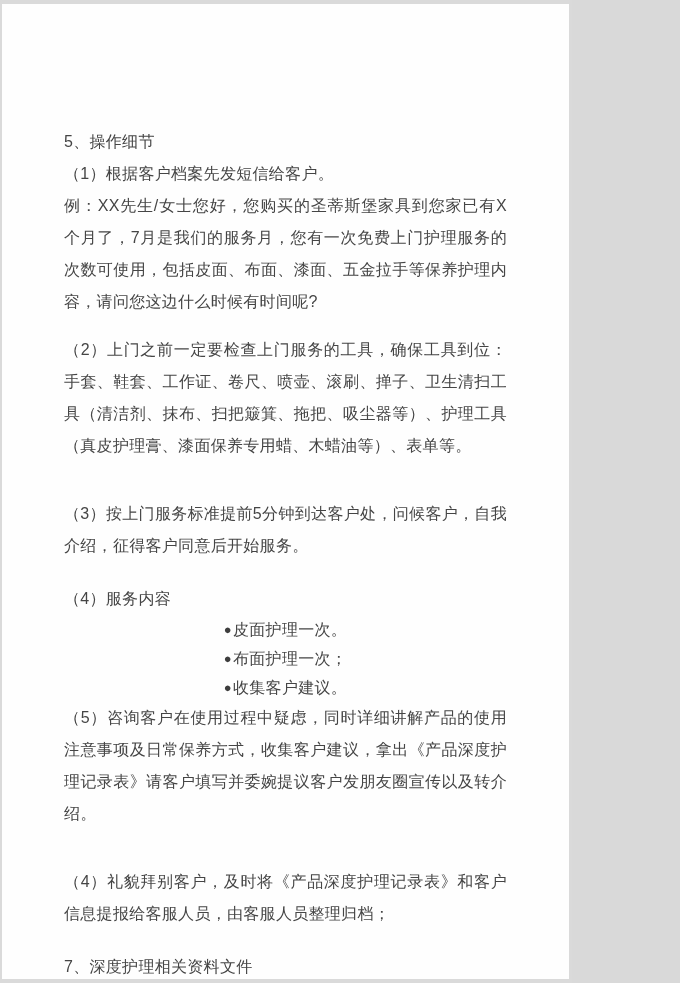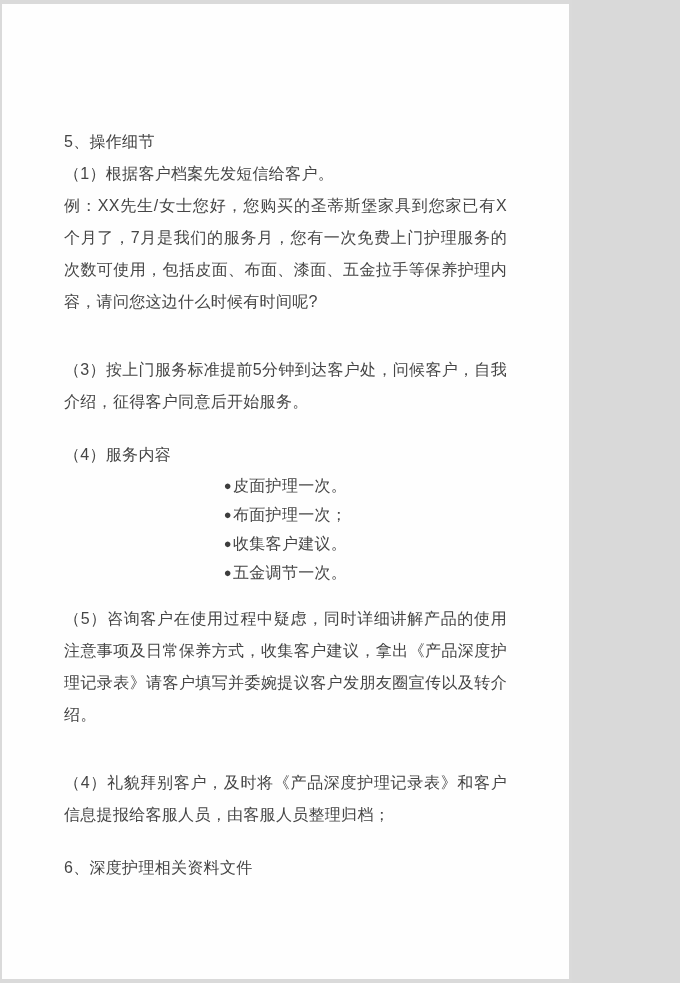--- a/index.html
+++ b/index.html
@@ -58,41 +58,39 @@
 
 <div class="page">
   <div class="content">
 
     <p class="para tight">5、操作细节</p>
 
     <p class="para tight">（1）根据客户档案先发短信给客户。</p>
 
     <p class="para">例：XX先生/女士您好，您购买的圣蒂斯堡家具到您家已有X个月了，7月是我们的服务月，您有一次免费上门护理服务的次数可使用，包括皮面、布面、漆面、五金拉手等保养护理内容，请问您这边什么时候有时间呢?</p>
 
+    <p class="para">（2）上门之前一定要检查上门服务的工具，确保工具到位：手套、鞋套、工作证、卷尺、喷壶、滚刷、掸子、卫生清扫工具（清洁剂、抹布、扫把簸箕、拖把、吸尘器等）、护理工具（真皮护理膏、漆面保养专用蜡、木蜡油等）、表单等。</p>
 
     <p class="para gap-lg">（3）按上门服务标准提前5分钟到达客户处，问候客户，自我介绍，征得客户同意后开始服务。</p>
 
     <p class="para tight">（4）服务内容</p>
 
     <p class="bullet tight">
       <span class="glyph">●</span><span>皮面护理一次。</span>
     </p>
 
     <p class="bullet tight">
       <span class="glyph">●</span><span>布面护理一次；</span>
     </p>
 
     <p class="bullet tight">
       <span class="glyph">●</span><span>收集客户建议。</span>
     </p>
 
-    <p class="bullet">
-      <span class="glyph">●</span><span>五金调节一次。</span>
-    </p>
 
     <p class="para">（5）咨询客户在使用过程中疑虑，同时详细讲解产品的使用注意事项及日常保养方式，收集客户建议，拿出《产品深度护理记录表》请客户填写并委婉提议客户发朋友圈宣传以及转介绍。</p>
 
     <p class="para gap-lg">（4）礼貌拜别客户，及时将《产品深度护理记录表》和客户信息提报给客服人员，由客服人员整理归档；</p>
 
-    <p class="para">6、深度护理相关资料文件</p>
+    <p class="para">7、深度护理相关资料文件</p>
 
   </div>
 </div>
 
 </body></html>

